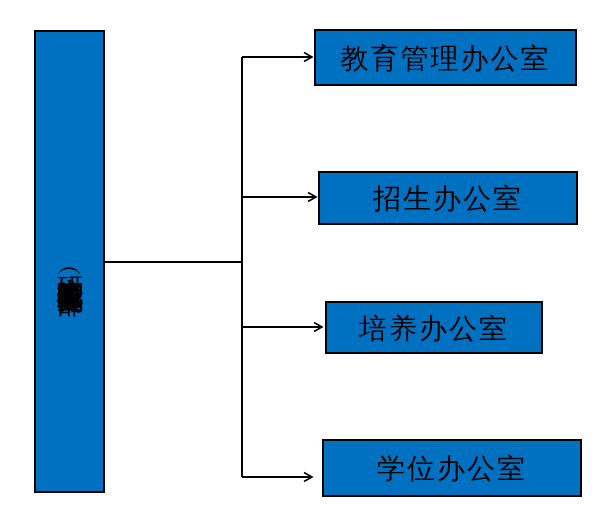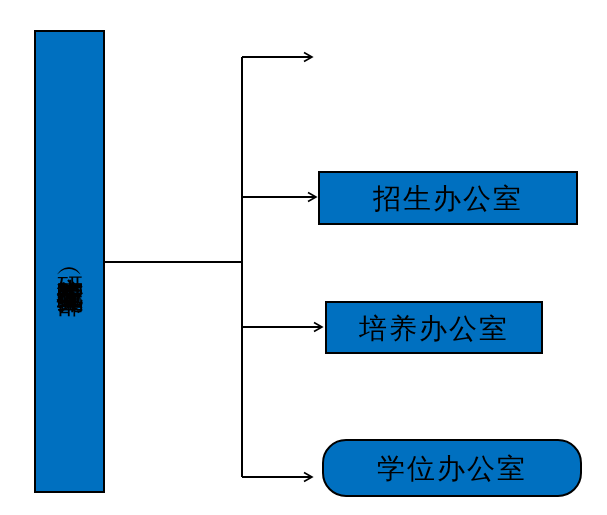--- a/index.html
+++ b/index.html
@@ -51,21 +51,21 @@
     font-size: 28px;
     letter-spacing: 2px;
     white-space: nowrap;
   }
   .child-box .hlabel {
     transform: translateY(1px);
   }
   .pos-0 { left: 314px; top: 29px;  width: 263px; height: 57px; }
   .pos-1 { left: 318px; top: 171px; width: 260px; height: 54px; text-align: right; }
   .pos-2 { left: 325px; top: 301px; width: 218px; height: 53px; }
-  .pos-3 { left: 322px; top: 439px; width: 260px; height: 58px; border-radius: 24px; }
+  .pos-3 { left: 322px; top: 439px; width: 260px; height: 58px; }
 </style>
 </head>
 <body>
 
 <div class="canvas">
 
   <svg class="connectors" viewBox="0 0 607 515" xmlns="http://www.w3.org/2000/svg">
     <defs>
       <marker id="chevron" markerUnits="userSpaceOnUse" markerWidth="12" markerHeight="12" viewBox="0 0 12 12" refX="10" refY="6" orient="auto">
         <path d="M2,1.5 L10,6 L2,10.5" fill="none" stroke="#000000" stroke-width="1.6"></path>
@@ -79,20 +79,23 @@
     <line x1="242" y1="57" x2="312" y2="57" stroke="#000000" stroke-width="2" marker-end="url(#chevron)"></line>
     <line x1="242" y1="197" x2="316" y2="197" stroke="#000000" stroke-width="2" marker-end="url(#chevron)"></line>
     <line x1="242" y1="327" x2="322" y2="327" stroke="#000000" stroke-width="2" marker-end="url(#chevron)"></line>
     <line x1="242" y1="477" x2="312" y2="477" stroke="#000000" stroke-width="2" marker-end="url(#chevron)"></line>
   </svg>
 
   <div class="box root-box">
     <span class="vlabel">研究生院（党委研究生工作部）</span>
   </div>
 
+  <div class="box child-box pos-0">
+    <span class="hlabel">教育管理办公室</span>
+  </div>
 
   <div class="box child-box pos-1">
     <span class="hlabel">招生办公室</span>
   </div>
 
   <div class="box child-box pos-2">
     <span class="hlabel">培养办公室</span>
   </div>
 
   <div class="box child-box pos-3">

